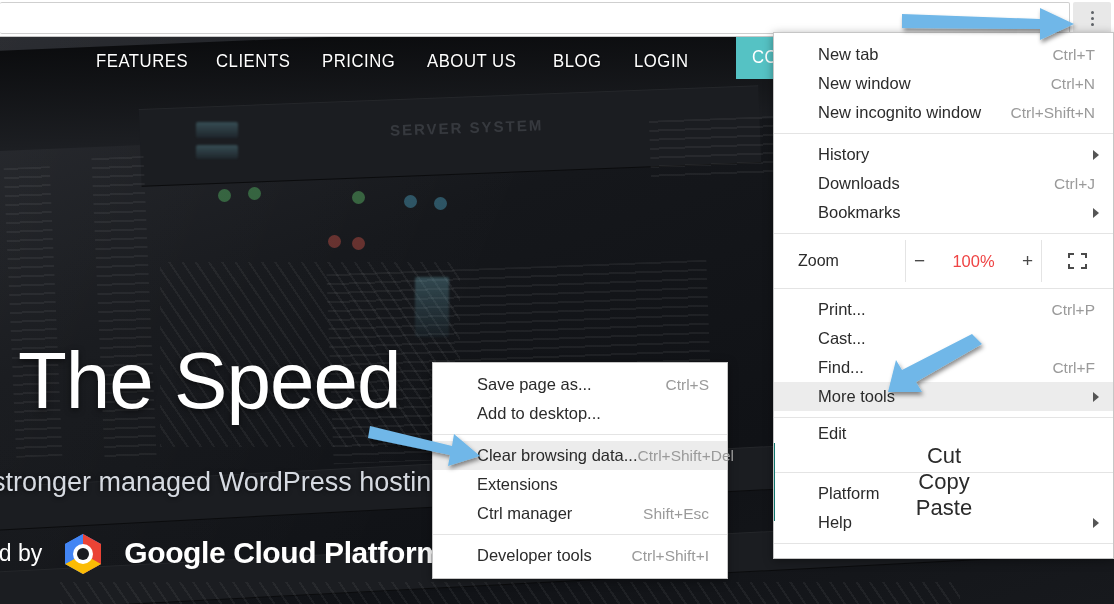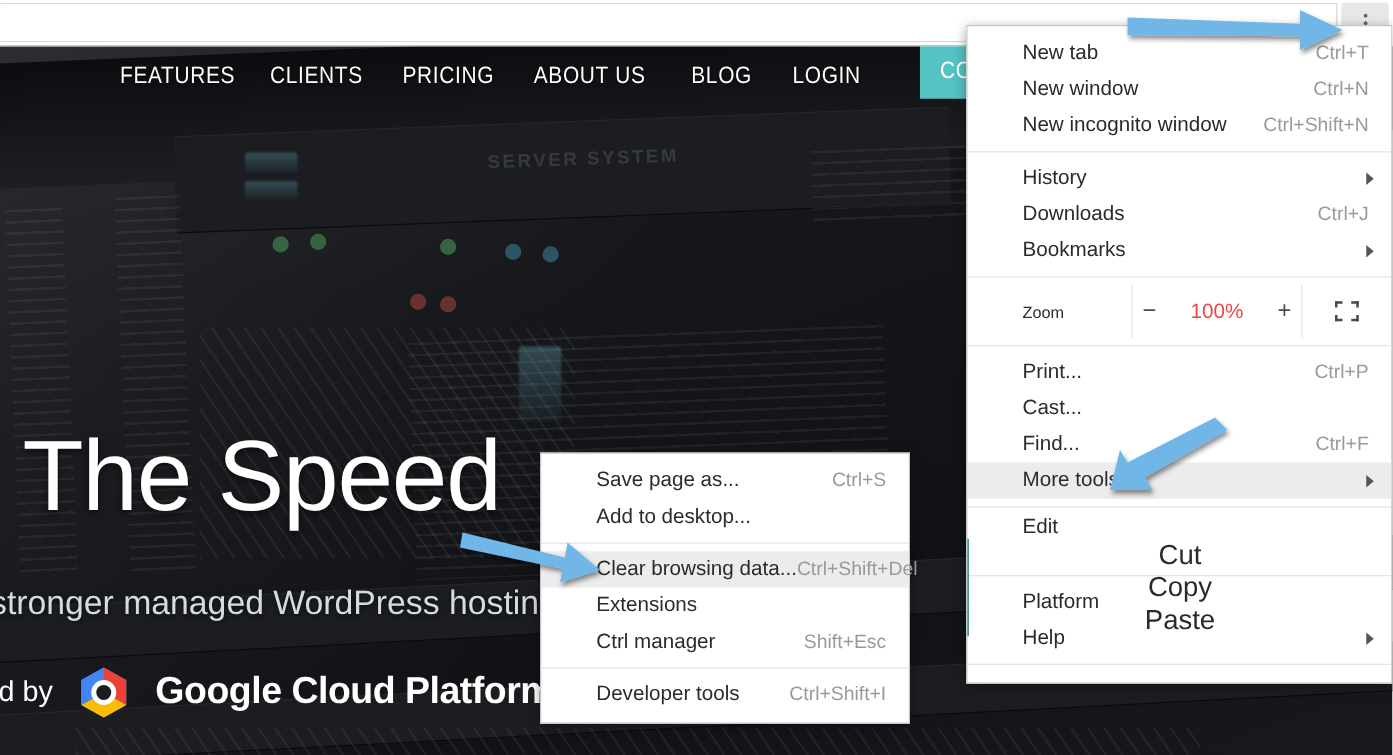--- a/index.html
+++ b/index.html
@@ -129,21 +129,21 @@
   }
 
   
   .chrome-menu {
     position: absolute;
     background: #ffffff;
     border: 1px solid #c6c6c6;
     box-shadow: 0 2px 9px rgba(0,0,0,.36);
     font-family: "Liberation Sans", sans-serif;
   }
-  #main-menu { left: 773px; top: 20px; width: 341px; padding: 7px 0 8px 0; }
+  #main-menu { left: 773px; top: 32px; width: 341px; padding: 7px 0 8px 0; }
   #sub-menu   { left: 432px; top: 362px; width: 296px; padding: 7px 0 8px 0; }
 
   .mi {
     position: relative; height: 29px; display: flex; align-items: center;
     padding: 0 12px 0 44px; cursor: default;
   }
   .mi.hl { background: #ececec; }
   .mi-label { font-size: 16.5px; color: #2b2b2b; white-space: nowrap; }
   .mi-accel {
     margin-left: auto; font-size: 15.5px; color: #9a9a9a; white-space: nowrap;
@@ -151,21 +151,21 @@
   }
   .mi-arrow {
     margin-left: auto; width: 0; height: 0;
     border-left: 6px solid #555; border-top: 5px solid transparent; border-bottom: 5px solid transparent;
     margin-right: 2px;
   }
   .sep { height: 1px; background: #e4e4e4; margin: 6px 0 6px 0; }
 
   
   .zoom-row { display: flex; align-items: stretch; height: 42px; }
-  .zoom-label { width: 131px; display: flex; align-items: center; padding-left: 44px; font-size: 13px; color: #2b2b2b; }
+  .zoom-label { width: 131px; display: flex; align-items: center; padding-left: 24px; font-size: 16px; color: #2b2b2b; }
   .zoom-ctrl {
     flex: 1; display: flex; align-items: center; justify-content: center; gap: 22px;
     border-left: 1px solid #e4e4e4; border-right: 1px solid #e4e4e4;
   }
   .zoom-minus, .zoom-plus { font-size: 19px; color: #4a4a4a; width: 18px; text-align: center; }
   .zoom-pct { font-size: 16.5px; color: #ef4444; min-width: 46px; text-align: center; }
   .zoom-full { width: 71px; display: flex; align-items: center; justify-content: center; }
   .fs-icon { position: relative; width: 19px; height: 16px; }
   .fs-icon b {
     position: absolute; width: 6px; height: 5px; border: 2px solid #4a4a4a;

